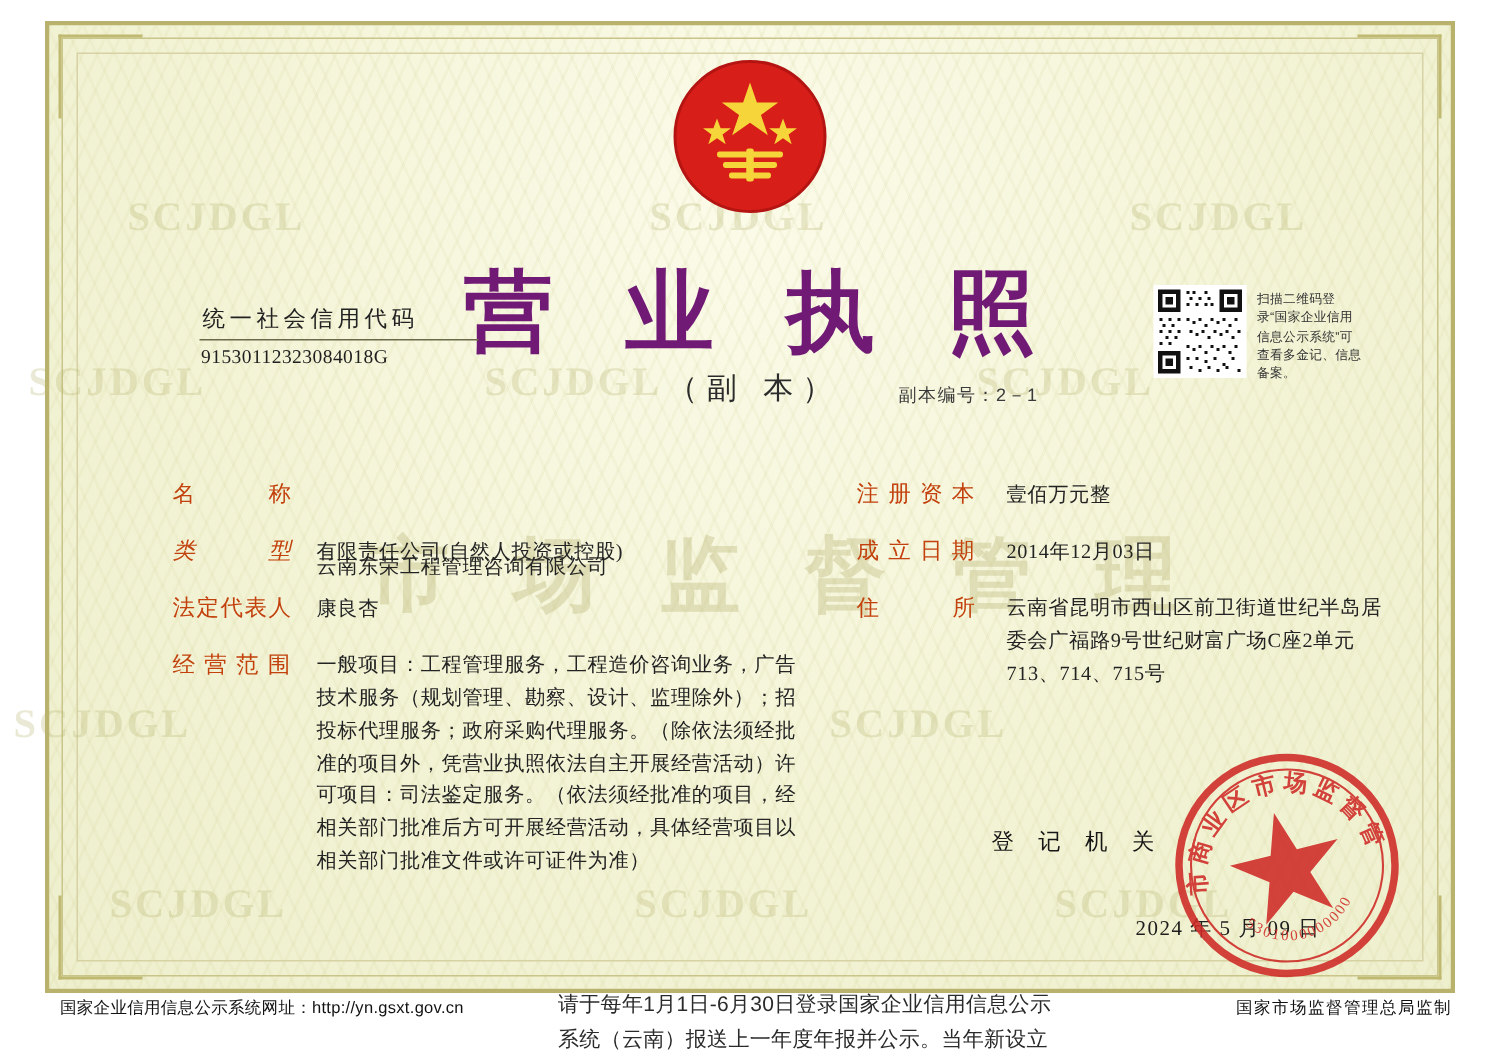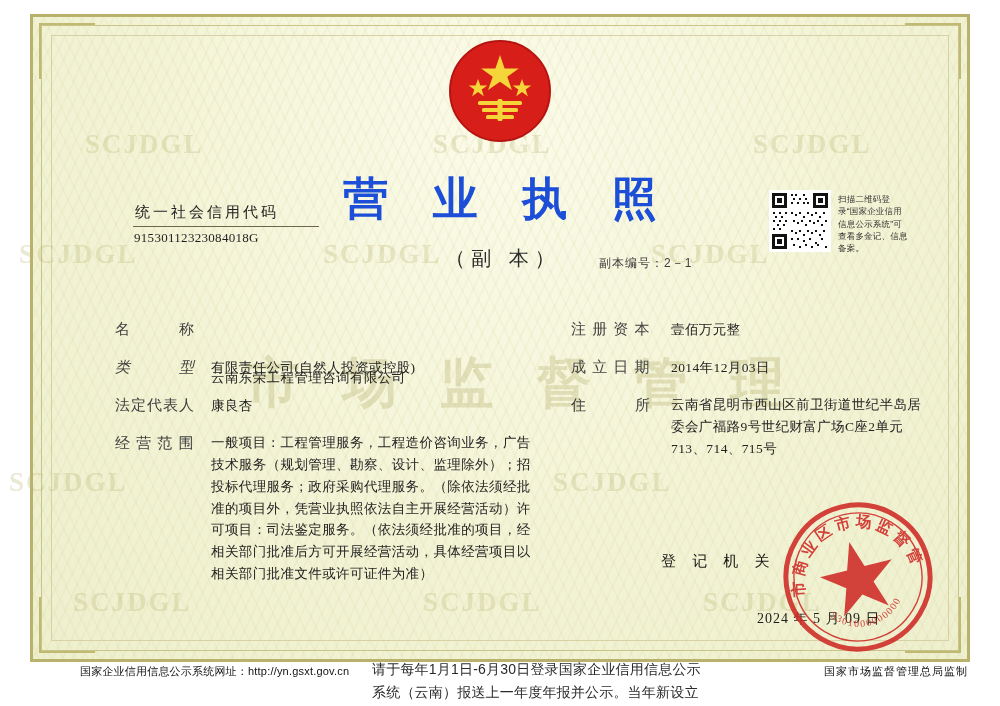--- a/index.html
+++ b/index.html
@@ -107,24 +107,24 @@
     width: 104px;
     height: 104px;
   }
 
   
   .title {
     position: absolute;
     left: 0; right: 0;
     top: 152px;
     text-align: center;
-    font-size: 45px;
+    font-size: 59px;
     font-weight: bold;
     letter-spacing: 16px;
-    color: #1d4ed8;
+    color: #701a75;
     text-indent: 16px;
   }
   .subtitle {
     position: absolute;
     left: 0; right: 0;
     top: 228px;
     text-align: center;
     font-size: 20px;
     letter-spacing: 6px;
     color: #2b2b2b;
@@ -182,21 +182,21 @@
     font-size: 8.5px;
     line-height: 1.45;
     color: #333;
     letter-spacing: 0.2px;
   }
 
   
   .fld-label {
     position: absolute;
     font-size: 15px;
-    color: #404040;
+    color: #c2410c;
     letter-spacing: 1px;
     white-space: nowrap;
   }
   .fld-value {
     position: absolute;
     font-size: 13.5px;
     color: #232323;
     letter-spacing: 0.4px;
     white-space: nowrap;
     font-family: "Liberation Serif", serif;
@@ -243,21 +243,20 @@
     bottom: 8px;
     height: 44px;
   }
   .foot-left {
     position: absolute;
     left: 40px;
     top: 10px;
     font-size: 11px;
     color: #111;
     letter-spacing: 0.2px;
-    margin-left: 40px;
   }
   .foot-center {
     position: absolute;
     left: 372px;
     top: 4px;
     width: 334px;
     font-size: 14px;
     line-height: 1.65;
     color: #2a2a2a;
     letter-spacing: 0.2px;

